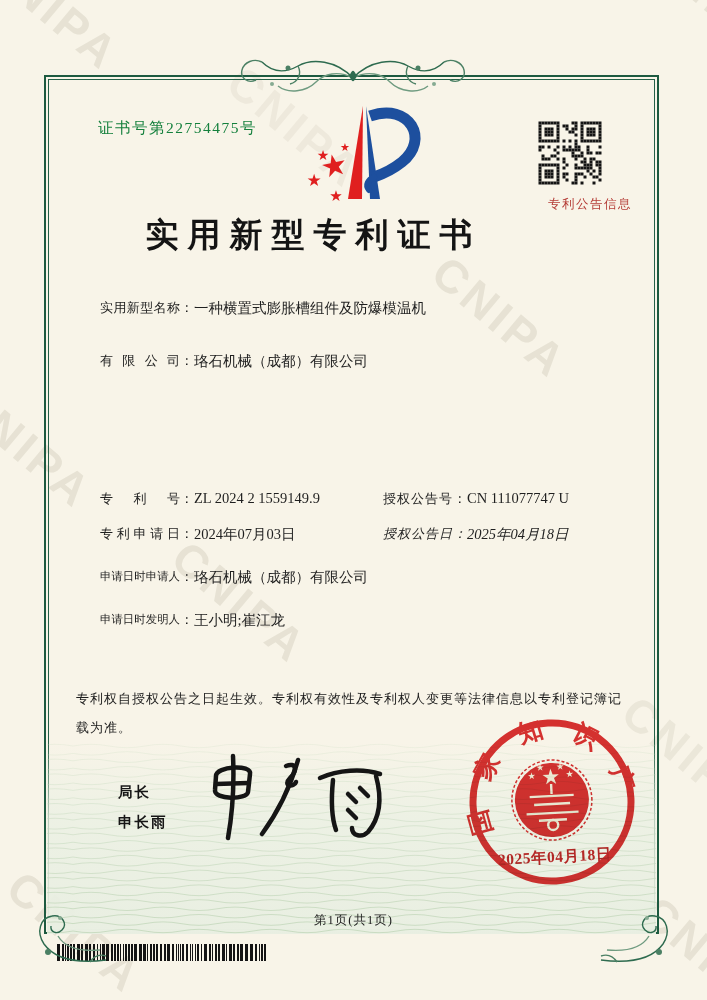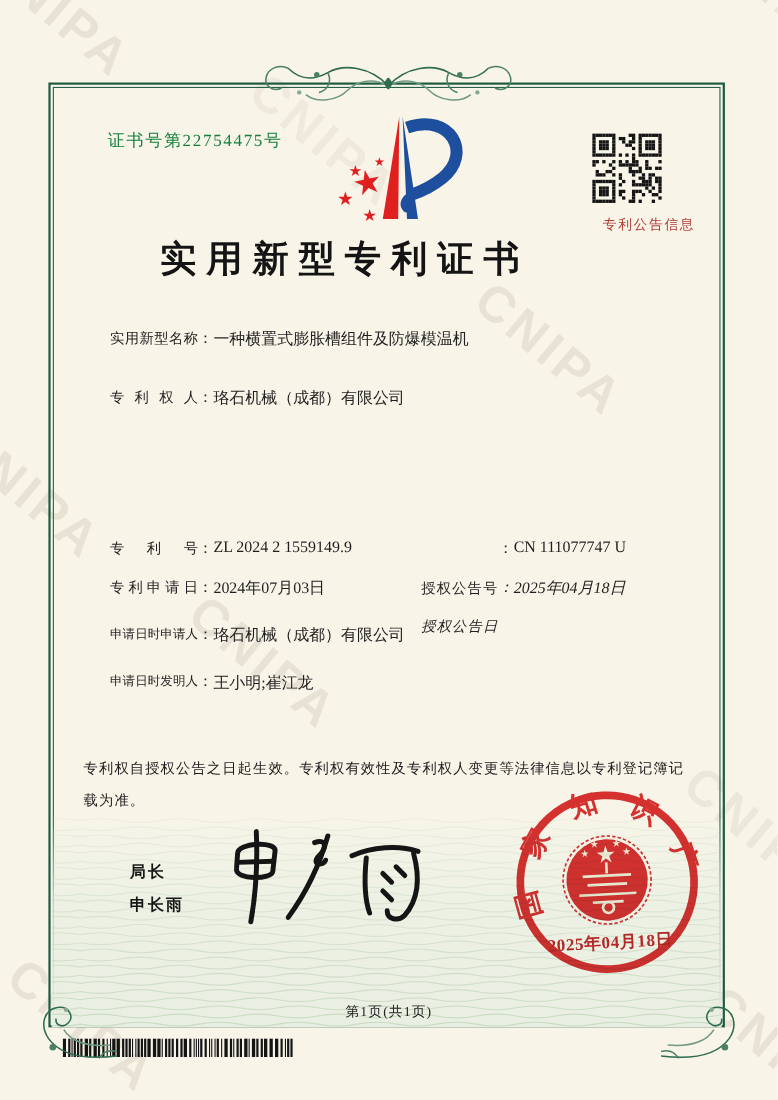--- a/index.html
+++ b/index.html
@@ -40,21 +40,21 @@
            font-size:33px; font-weight:bold; letter-spacing:9px; color:#141414; text-indent:9px; }
 
   .row { position:absolute; left:100px; z-index:3; font-size:14.5px; color:#1f1f1f; white-space:nowrap; }
   .flabel { display:inline-block; width:80px; font-size:13px; color:#1f1f1f;
             text-align:justify; text-align-last:justify; vertical-align:top; }
   .flabel.long { font-size:11.4px; padding-top:1px; }
   .colon { display:inline-block; width:14px; vertical-align:top; font-size:13.5px; }
   .fval  { display:inline-block; vertical-align:top; }
   .addr-lines span { display:block; line-height:26px; }
   .row.rcol { left:383px; }
-  .row.rcol .flabel { width:auto; text-align:left; text-align-last:auto; letter-spacing:1px;margin-top:36px; }
+  .row.rcol .flabel { width:auto; text-align:left; text-align-last:auto; letter-spacing:1px; }
 
   .statement { position:absolute; left:76px; top:684px; width:556px; z-index:3;
                font-size:13px; letter-spacing:1px; line-height:29px; color:#1c1c1c; }
   .statement .l1 { text-indent:16px; }
 
   .signer { position:absolute; left:118px; z-index:3; font-family:"Liberation Sans", sans-serif;
             font-size:14.5px; font-weight:bold; letter-spacing:2px; color:#161616; }
   .signer.t1 { top:783px; }
   .signer.t2 { top:813px; }
 
@@ -367,21 +367,21 @@
       </svg>
   </div>
   <div class="qr-caption">专利公告信息</div>
 
   <div class="title">实用新型专利证书</div>
 
   <div class="row" style="top:299px;">
     <span class="flabel">实用新型名称</span><span class="colon">：</span><span class="fval">一种横置式膨胀槽组件及防爆模温机</span>
   </div>
   <div class="row" style="top:352px;">
-    <span class="flabel">专利权人</span><span class="colon">：</span><span class="fval">珞石机械（成都）有限公司</span>
+    <span class="flabel">有限公司</span><span class="colon">：</span><span class="fval">珞石机械（成都）有限公司</span>
   </div>
   <div class="row" style="top:490px;">
     <span class="flabel">专利号</span><span class="colon">：</span><span class="fval">ZL 2024 2 1559149.9</span>
   </div>
   <div class="row rcol" style="top:490px;">
     <span class="flabel">授权公告号</span><span class="colon">：</span><span class="fval">CN 111077747 U</span>
   </div>
   <div class="row" style="top:525px;">
     <span class="flabel">专利申请日</span><span class="colon">：</span><span class="fval">2024年07月03日</span>
   </div>

